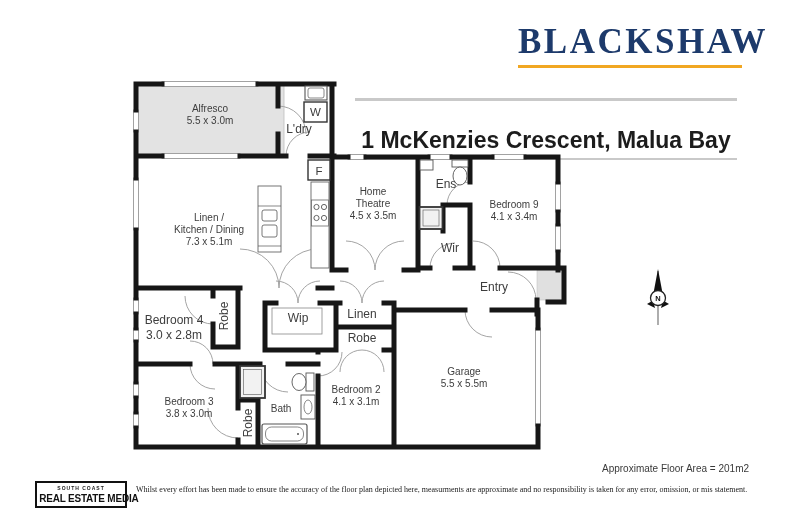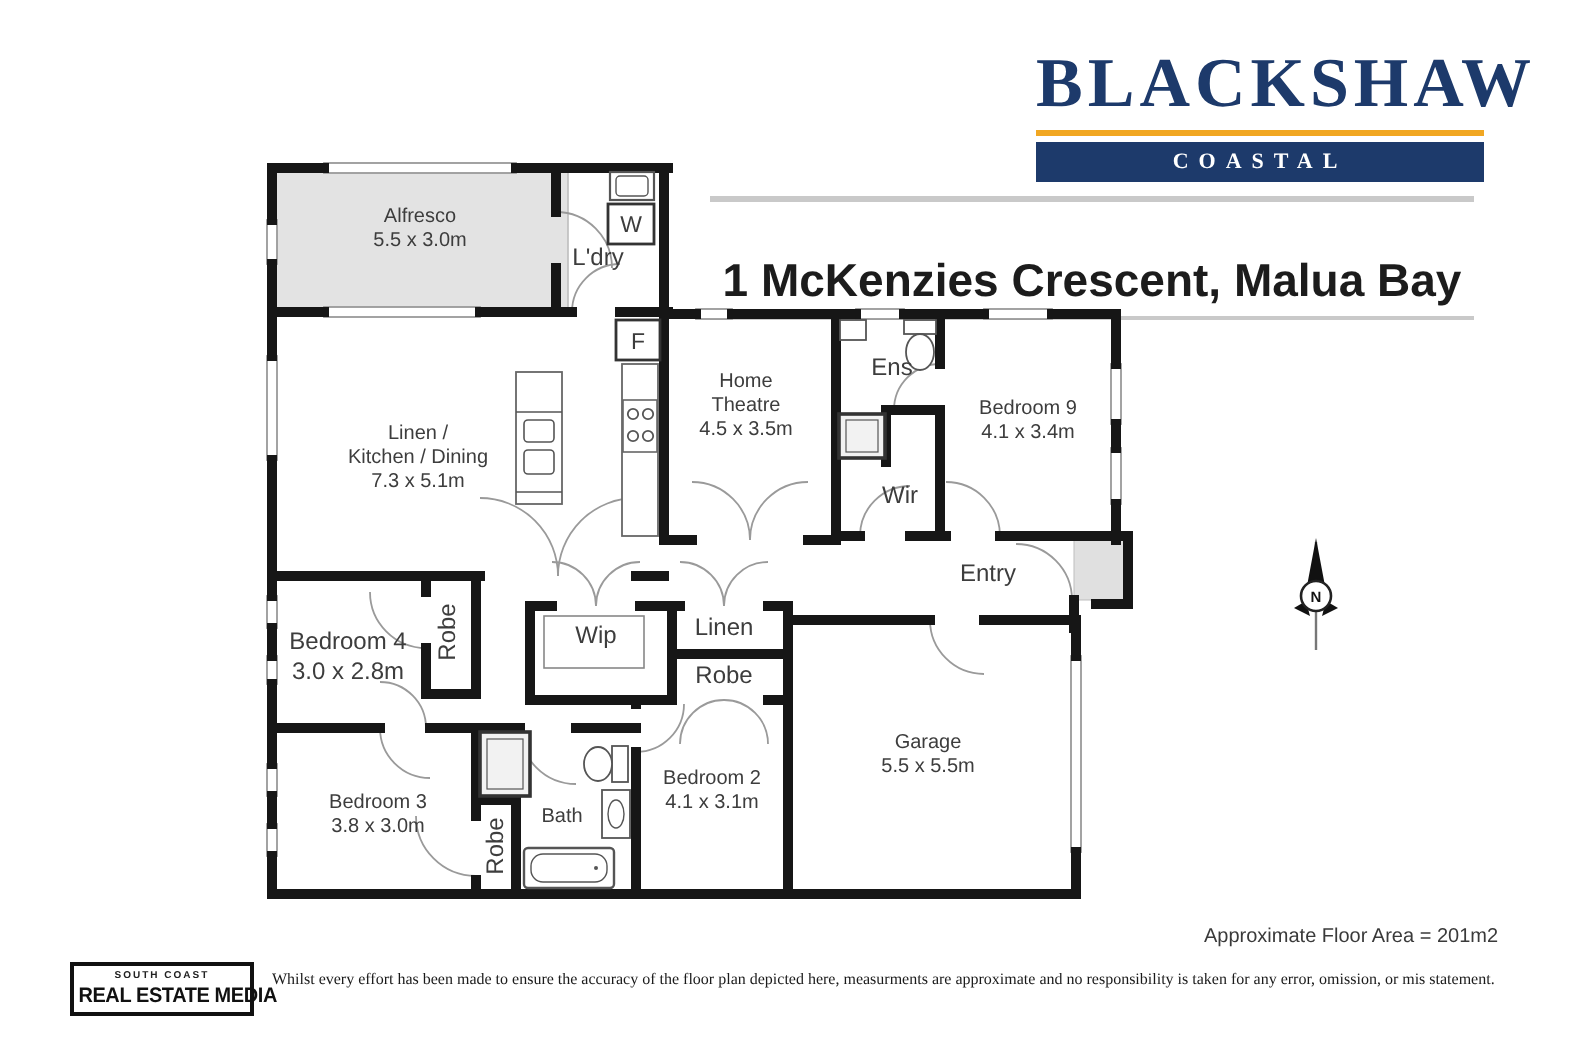--- a/index.html
+++ b/index.html
@@ -254,23 +254,20 @@
 <div class="rlabel" style="left:464px;top:378px">
   <div>Garage</div>
     <div>5.5 x 5.5m</div>
 </div>
 
 <div class="area-note">Approximate Floor Area = 201m2</div>
 
 <div class="logo">
   <div class="logo-name">BLACKSHAW</div>
   <div class="logo-rule"></div>
-  <div class="logo-bar">
-    <span class="logo-division">COASTAL</span>
-  </div>
 </div>
 
 <div class="title-block">
   <div class="title-rule"></div>
   <div class="title-text">1 McKenzies Crescent, Malua Bay</div>
   <div class="title-rule"></div>
 </div>
 
 <div class="media-logo">
   <div class="media-top">SOUTH COAST</div>

